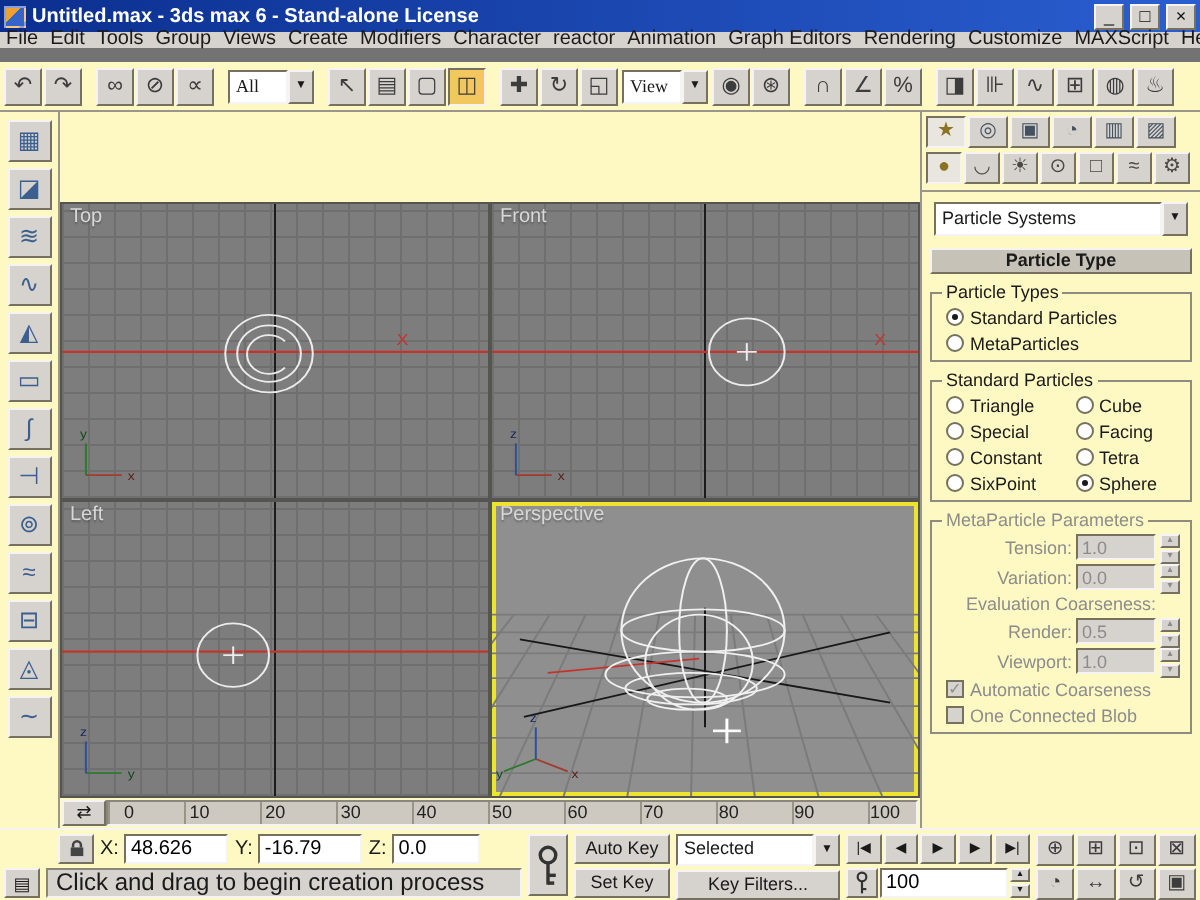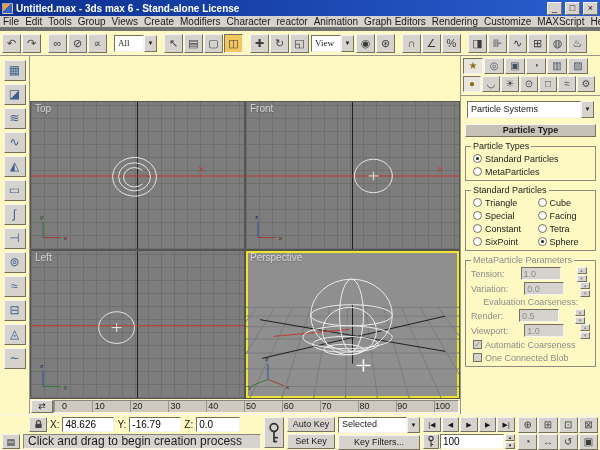--- a/index.html
+++ b/index.html
@@ -10,21 +10,21 @@
   .btn3d { background:#d6d3ce; border:1px solid; border-color:#f5f4f2 #75715e #75715e #f5f4f2; }
 
   
   .titlebar { height:16px; flex:none; display:flex; align-items:center; gap:3px; padding:0 2px;
     background:linear-gradient(90deg, var(--titlebar-start,#0b2f8f), var(--titlebar-end,#2a5ed0)); }
   .app-icon { width:11px; height:11px; flex:none; background:linear-gradient(135deg,#f0a030 0 40%,#3565c8 40%); border:1px solid rgba(255,255,255,.4); }
   .title { flex:1; color:#fff; font-size:10px; font-weight:bold; white-space:nowrap; overflow:hidden; }
   .win-btn { width:15px; height:13px; flex:none; font-size:9px; line-height:10px; text-align:center; color:#111; }
 
   
-  .menubar { height:15px; flex:none; display:flex; align-items:center; background:#d6d3ce; border-bottom:4px solid #737373; }
+  .menubar { height:15px; flex:none; display:flex; align-items:center; background:#d6d3ce; border-bottom:7px solid #737373; }
   .menu-item { padding:0 3px; font-size:10px; line-height:14px; white-space:nowrap; }
 
   
   .toolbar { height:25px; flex:none; display:flex; align-items:center; gap:2px; padding:0 2px; border-bottom:1px solid #9a968c; }
   .tbg { display:inline-flex; gap:1px; }
   .tbtn { width:19px; height:19px; font-size:11px; line-height:17px; text-align:center; color:#3c3c3c; }
   .tbtn.active { background:#f2c75e; border-color:#75715e #f5f4f2 #f5f4f2 #75715e; }
   .sep { width:3px; }
   .dropdown { height:17px; display:inline-flex;font-family:Liberation Serif, serif; }
   .dd-text { background:#fff; border:1px solid; border-color:#75715e #f5f4f2 #f5f4f2 #75715e; font-size:9px; line-height:14px; padding:0 3px; min-width:30px; white-space:nowrap; }
@@ -68,21 +68,21 @@
   .cp-dd { margin:5px 6px 3px; height:17px; display:flex; }
   .cp-dd .dd-text { flex:1; }
   .rollout-header { margin:3px 4px 1px; height:13px; background:#c6c2b8; border:1px solid; border-color:#f5f4f2 #75715e #75715e #f5f4f2;
     font-size:9px; font-weight:bold; text-align:center; line-height:11px; }
   fieldset.group { margin:3px 4px 1px; border:1px solid #8f8b80; padding:1px 0 2px; }
   fieldset.group legend { font-size:9px; margin-left:5px; padding:0 2px; }
   .radio { display:flex; align-items:center; gap:3px; height:13px; padding-left:7px; font-size:9px; }
   .rb { width:9px; height:9px; flex:none; border-radius:50%; background:#fff; border:1px solid #75715e; position:relative; }
   .rb.checked::after { content:""; position:absolute; inset:2px; border-radius:50%; background:#1a1a1a; }
   .radio2col { display:grid; grid-template-columns:1fr 1fr; }
-  .frow { display:flex; align-items:center; gap:16px; height:15px; padding:0 5px; font-size:9px; }
+  .frow { display:flex; align-items:center; justify-content:flex-end; gap:2px; height:15px; padding:0 5px; font-size:9px; }
   .flbl { text-align:right; }
   input.fld { height:13px; background:#fff; border:1px solid; border-color:#75715e #f5f4f2 #f5f4f2 #75715e; font:9px "Liberation Sans",sans-serif; padding:0 2px; }
   .frow input.fld { width:40px; }
   .spin { width:10px; display:flex; flex-direction:column; gap:1px; height:13px; }
   .spin span { flex:1; font-size:5px; line-height:5px; text-align:center; }
   .centerlbl { font-size:9px; text-align:center; height:12px; line-height:12px; }
   .check { display:flex; align-items:center; gap:3px; height:13px; padding-left:7px; font-size:9px; }
   .cb { width:9px; height:9px; flex:none; background:#fff; border:1px solid #75715e; font-size:8px; line-height:8px; text-align:center; color:#444; }
   .group.disabled, .group.disabled legend, .group.disabled .flbl, .group.disabled .centerlbl, .group.disabled .check span { color:#8c8c8c; }
   .group.disabled input.fld { color:#8c8c8c; background:#d6d3ce; }

